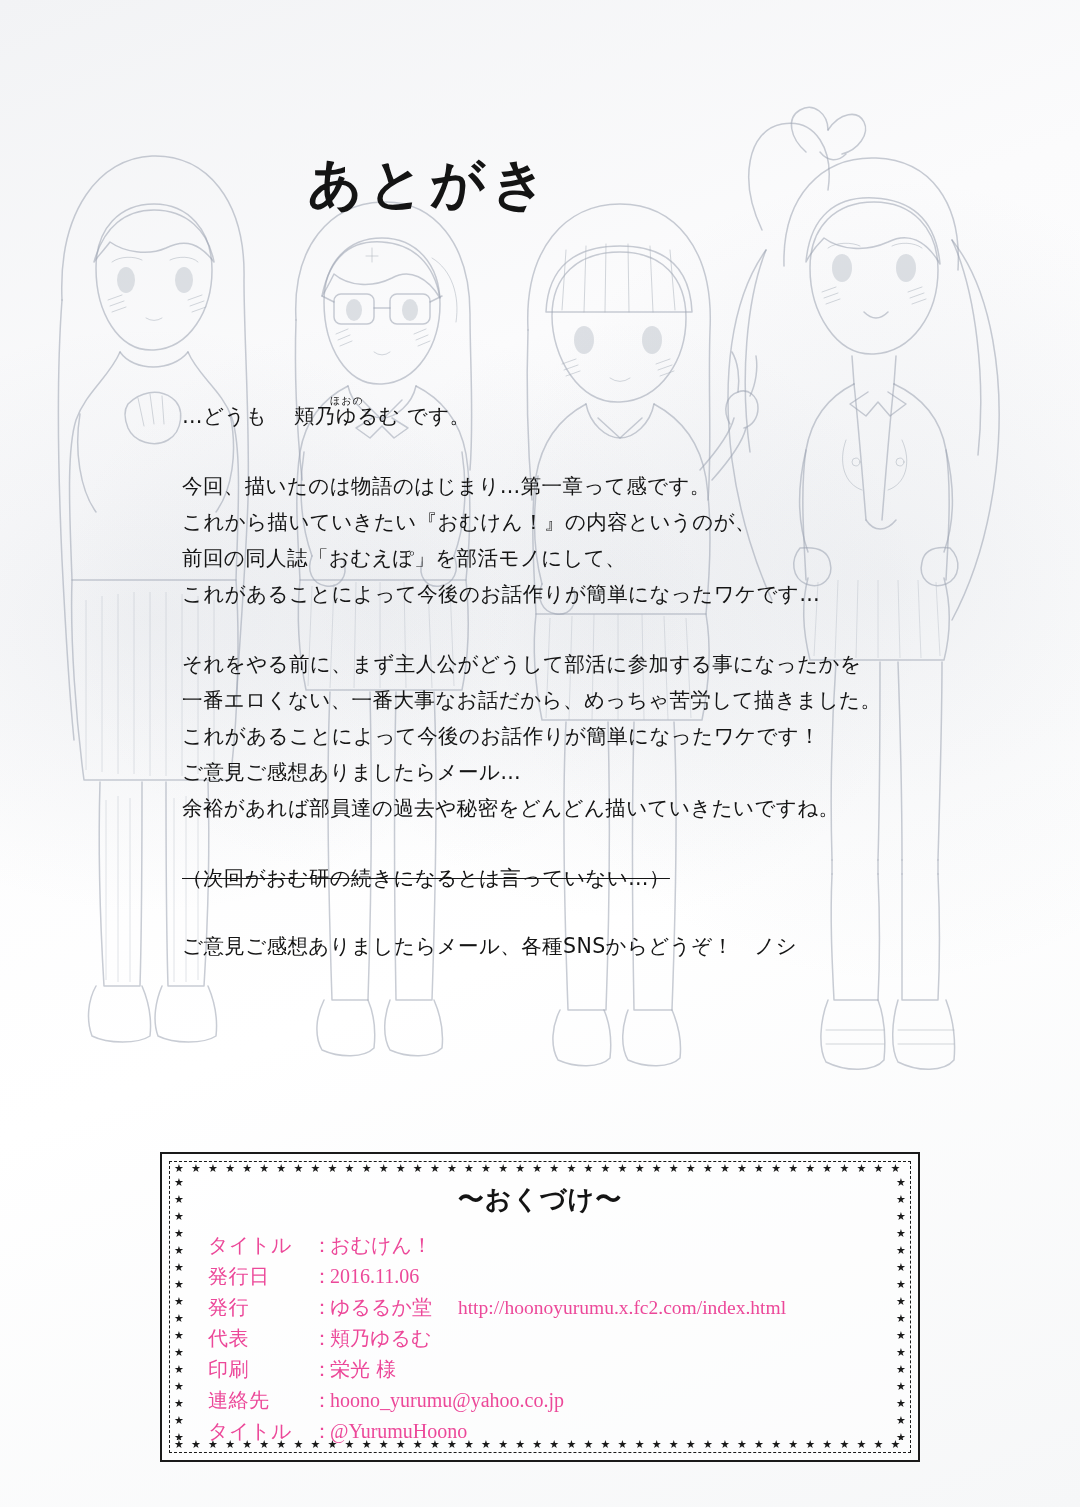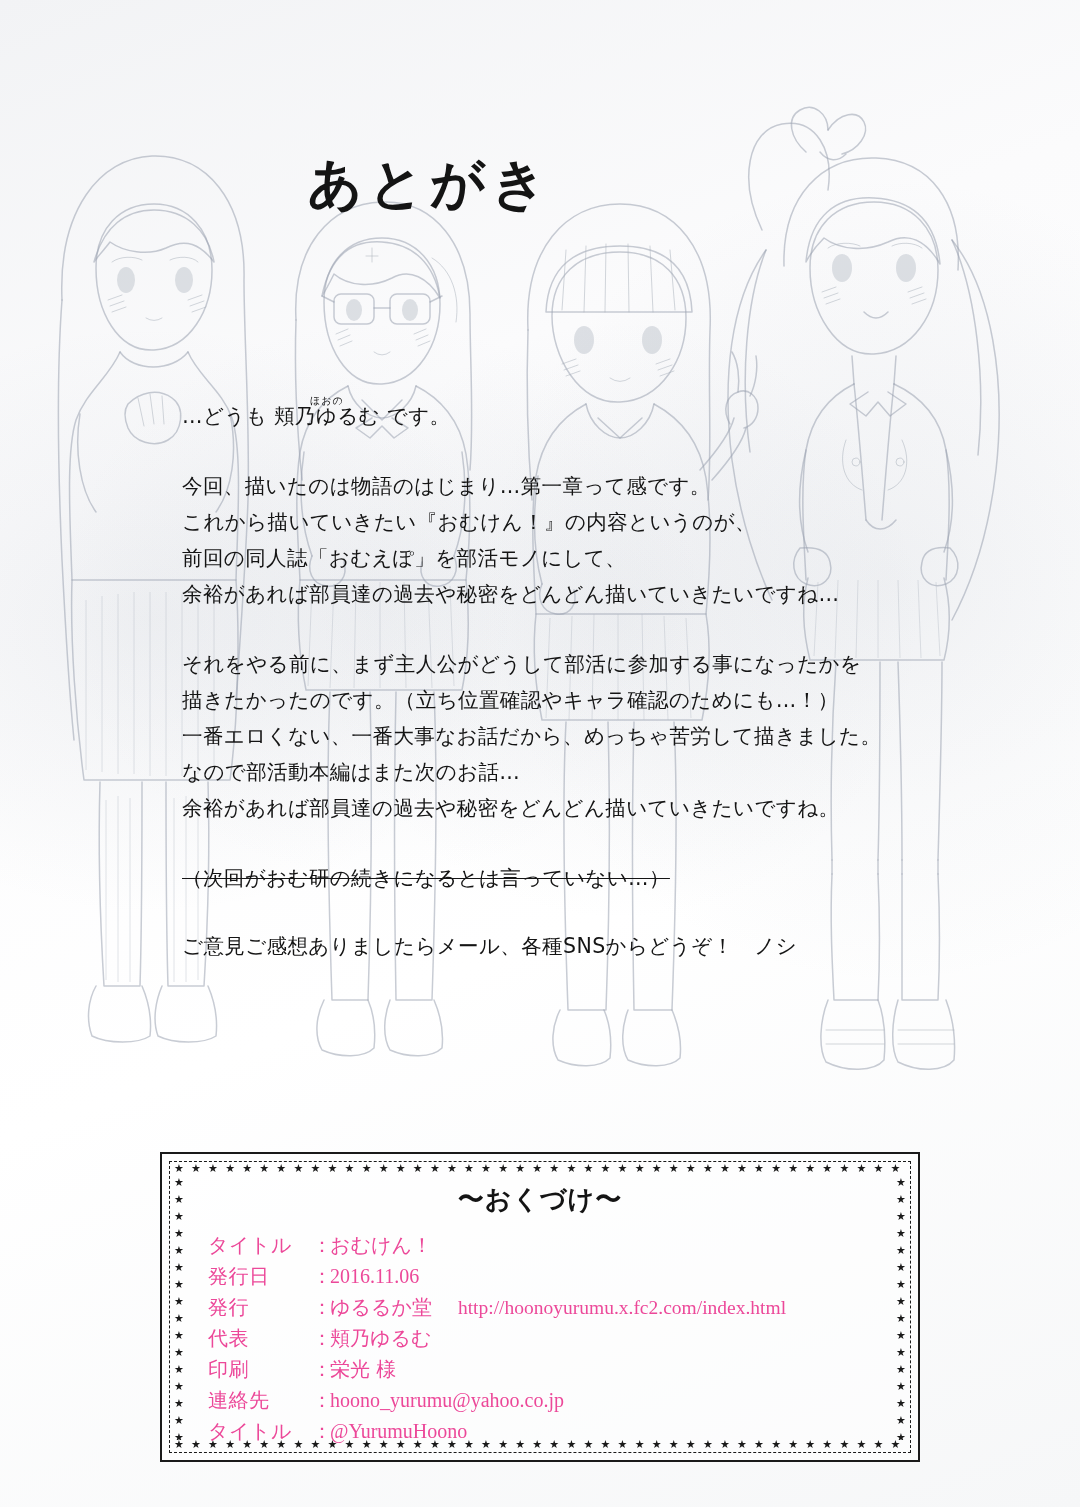--- a/index.html
+++ b/index.html
@@ -98,20 +98,21 @@
   .para-gap { height: 34px; }
   .para-gap-sm { height: 32px; }
 
   .intro-line {
     position: relative;
     display: inline-block;
   }
   .ruby-wrap {
     position: relative;
     display: inline-block;
+    margin-left: 20px;
   }
   .ruby-text {
     position: absolute;
     top: -15px;
     left: 50%;
     transform: translateX(-50%);
     font-size: 10px;
     letter-spacing: 1px;
     white-space: nowrap;
     color: #141414;
@@ -424,28 +425,28 @@
 
 <div class="body-text">
 
   <p class="intro-line"><span>…どうも </span><span class="ruby-wrap"><span class="ruby-text">ほおの</span><span>頬乃ゆるむ</span></span><span> です。</span></p>
 
   <div class="para-gap"></div>
 
   <p>今回、描いたのは物語のはじまり…第一章って感です。</p>
   <p>これから描いていきたい『おむけん！』の内容というのが、</p>
   <p>前回の同人誌「おむえぽ」を部活モノにして、</p>
-  <p>余裕があれば部員達の過去や秘密をどんどん描いていきたいですね…</p>
+  <p>これがあることによって今後のお話作りが簡単になったワケです…</p>
 
   <div class="para-gap"></div>
 
   <p>それをやる前に、まず主人公がどうして部活に参加する事になったかを</p>
-  <p>描きたかったのです。（立ち位置確認やキャラ確認のためにも…！）</p>
   <p>一番エロくない、一番大事なお話だから、めっちゃ苦労して描きました。</p>
-  <p>なので部活動本編はまた次のお話…</p>
+  <p>これがあることによって今後のお話作りが簡単になったワケです！</p>
+  <p>ご意見ご感想ありましたらメール…</p>
   <p>余裕があれば部員達の過去や秘密をどんどん描いていきたいですね。</p>
 
   <div class="para-gap"></div>
 
   <p class="strike">（次回がおむ研の続きになるとは言っていない…）</p>
 
   <div class="para-gap-sm"></div>
 
   <p>ご意見ご感想ありましたらメール、各種SNSからどうぞ！　ノシ</p>
 </div>

